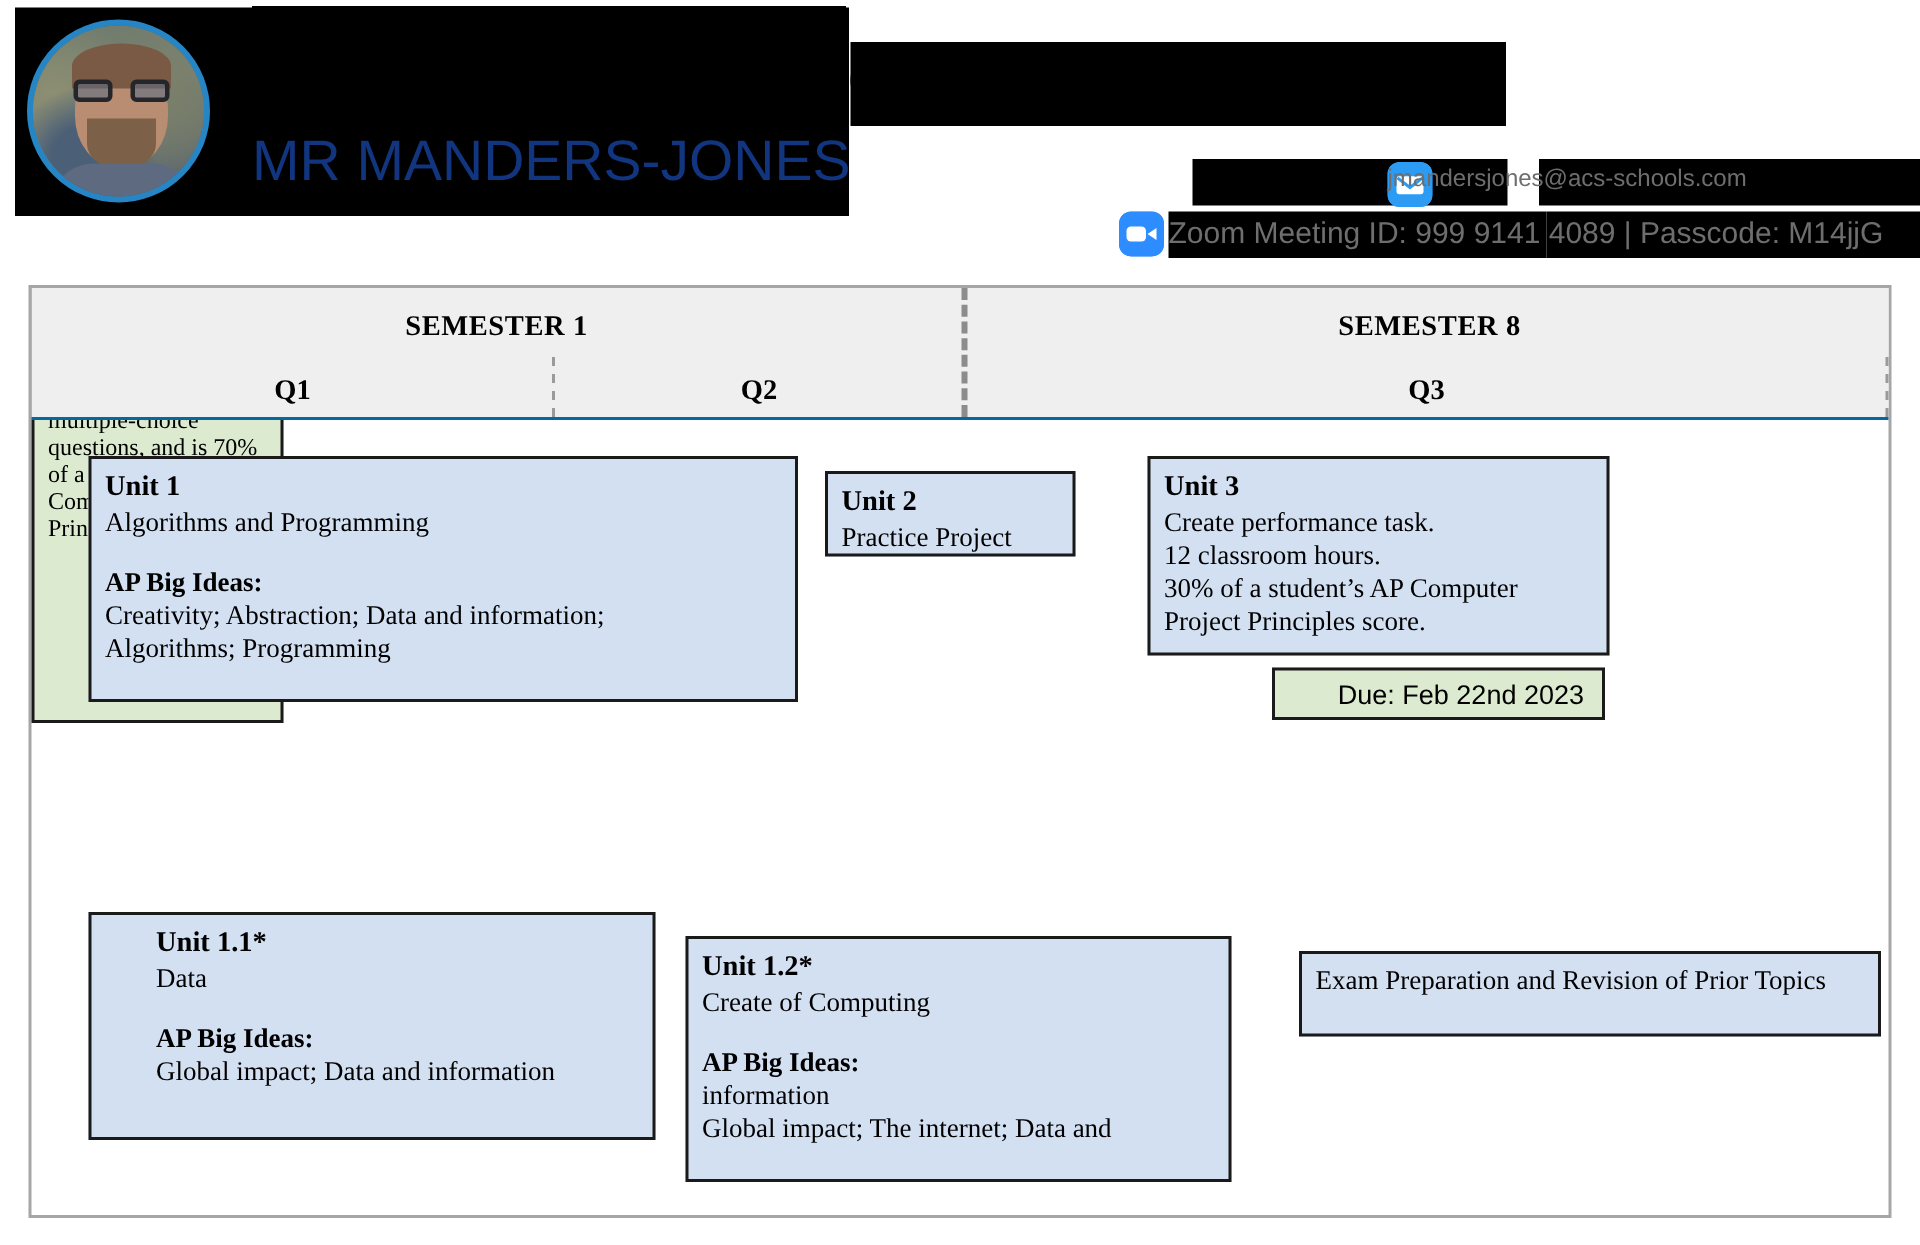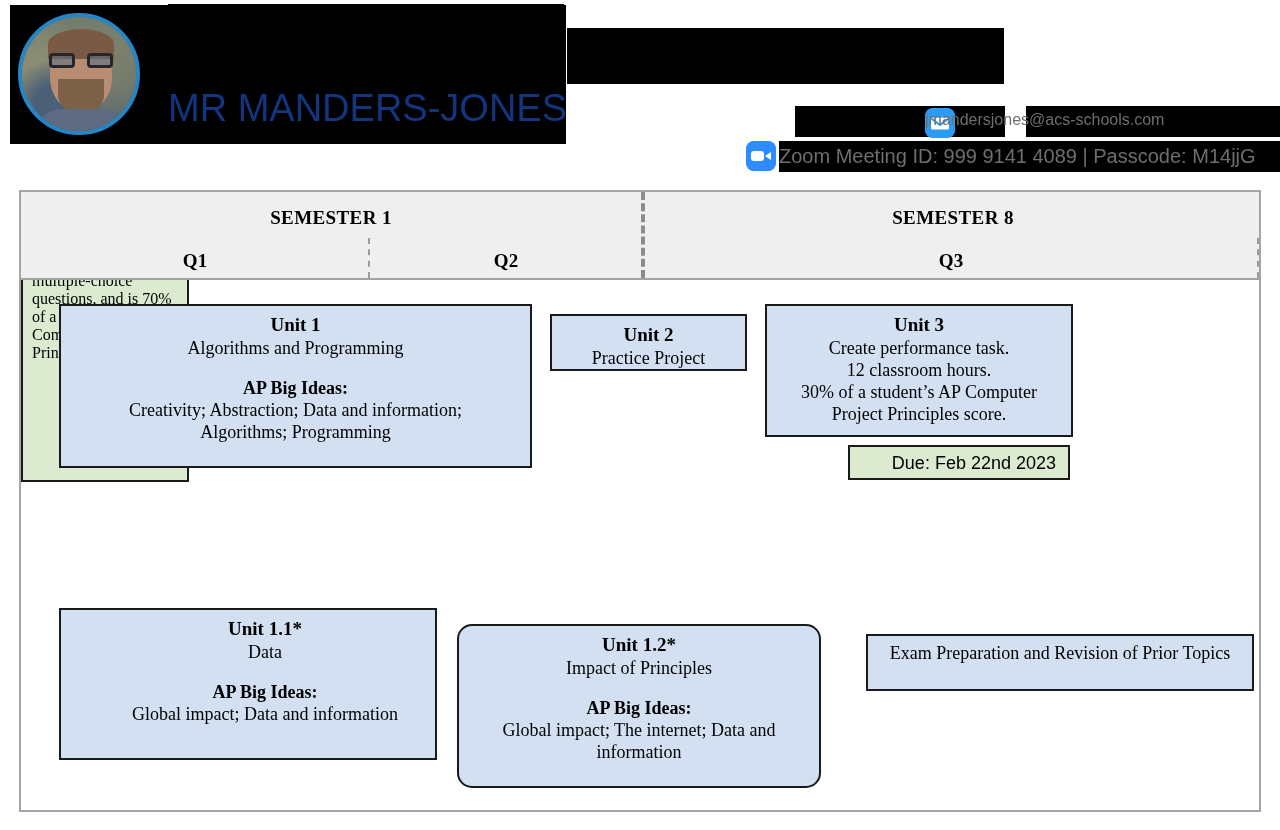--- a/index.html
+++ b/index.html
@@ -185,21 +185,21 @@
     width: 1242px; height: 622px;
     border: 2px solid #a6a6a6;
     box-sizing: border-box;
     background: #ffffff;
   }
   #period-header {
     position: absolute;
     left: 0; top: 0;
     width: 100%; height: 88px;
     background: #efefef;
-    border-bottom: 2px solid #a3a3a3;
+    border-bottom: 2px solid #0369a1;
     box-sizing: border-box;
   }
   .sem-label {
     position: absolute;
     font-family: "Liberation Serif", serif;
     font-weight: bold;
     font-size: 19px;
     color: #000;
     text-align: center;
     top: 15px;
@@ -245,21 +245,20 @@
   .unit-box {
     position: absolute;
     background: #d3e0f2;
     border: 2px solid #1a1a1a;
     box-sizing: border-box;
     padding: 6px 9px 6px 9px;
     font-family: "Liberation Serif", serif;
     font-size: 18px;
     line-height: 22px;
     color: #000;
-    text-align: center;
   }
   .unit-box .u-title {
     font-weight: bold;
     font-size: 19px;
     line-height: 25px;
     display: block;
   }
   .unit-box .u-line { display: block; }
   .unit-box .u-gap { display: block; height: 18px; }
   .unit-box .u-sub {
@@ -272,29 +271,29 @@
     background: #dcead0;
     border: 2px solid #1a1a1a;
     box-sizing: border-box;
     font-family: Liberation Sans, sans-serif;
     font-size: 18px;
     line-height: 22px;
     color: #000;
   }
 
   #box-unit1  { left: 38px;  top: 112px; width: 473px; height: 164px; }
-  #box-unit2  { left: 529px; top: 122px; width: 197px; height: 57px; }
+  #box-unit2  { left: 529px; top: 122px; width: 167px; height: 57px; }
   #box-unit3  { left: 744px; top: 112px; width: 308px; height: 133px; }
   #box-due    { left: 827px; top: 253px; width: 222px; height: 35px;
                 padding: 5px 12px 0 0; text-align: right; }
   #box-mock   { left: 1065px; top: 112px; width: 168px; height: 290px;
                 background: #dcead0; border: 2px solid #1a1a1a; box-sizing: border-box;
                 padding: 6px 9px; }
   #box-unit11 { left: 38px;  top: 416px; width: 378px; height: 152px; padding-left: 43px; }
-  #box-unit12 { left: 436px; top: 432px; width: 364px; height: 164px; border-radius: 15px; }
+  #box-unit12 { left: 436px; top: 432px; width: 364px; height: 164px; }
   #box-unit4  { left: 845px; top: 442px; width: 388px; height: 57px; }
 </style>
 </head>
 <body>
 
 <div id="header">
 
   <div class="hdr-black-left"></div>
 
   <div class="avatar">
@@ -387,23 +386,23 @@
   <div class="unit-box" id="box-unit11">
     <span class="u-title">Unit 1.1*</span>
     <span class="u-line">Data</span>
     <span class="u-gap"></span>
     <span class="u-sub">AP Big Ideas:</span>
     <span class="u-line">Global impact; Data and information</span>
   </div>
 
   <div class="unit-box" id="box-unit12">
     <span class="u-title">Unit 1.2*</span>
-    <span class="u-line">Impact of Principles</span>
+    <span class="u-line">Create of Computing</span>
     <span class="u-gap"></span>
     <span class="u-sub">AP Big Ideas:</span>
+    <span class="u-line">information</span>
     <span class="u-line">Global impact; The internet; Data and</span>
-    <span class="u-line">information</span>
   </div>
 
   <div class="unit-box" id="box-unit4">
     <span class="u-line">Exam Preparation and Revision of Prior Topics</span>
   </div>
 </div>
 
 </body></html>

